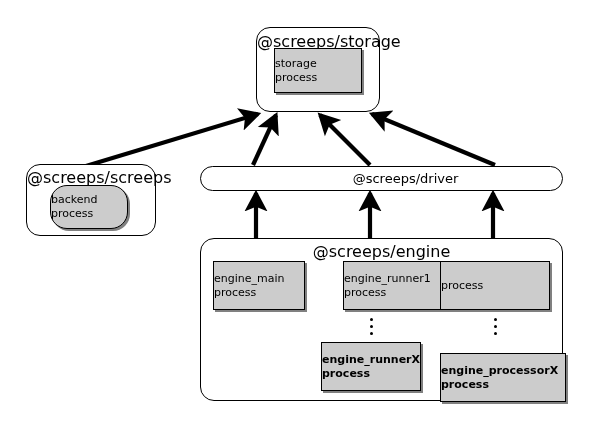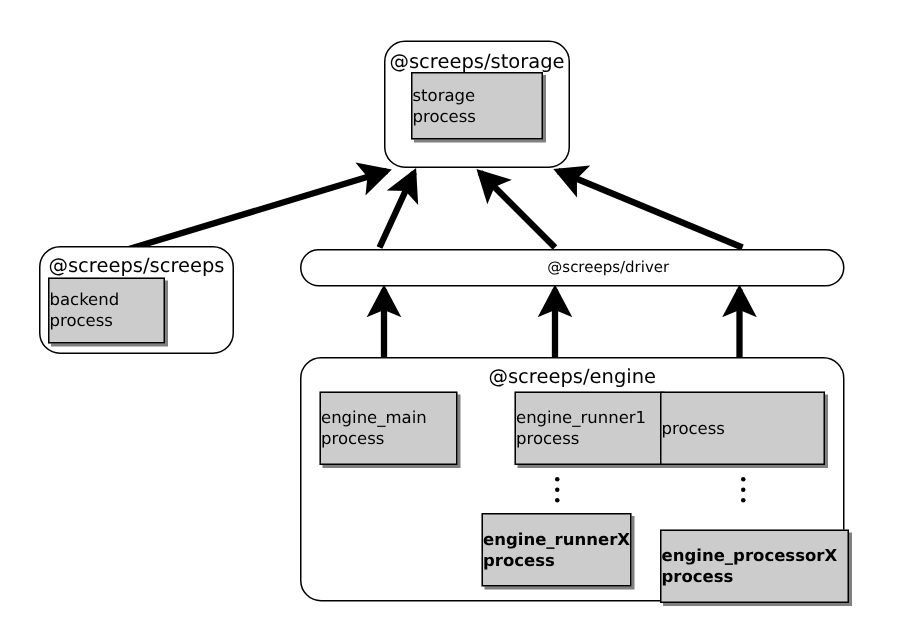--- a/index.html
+++ b/index.html
@@ -35,21 +35,21 @@
     background: #ffffff;
     border: 1.6px solid #000000;
     border-radius: 14px;
     z-index: 2;
   }
   .pkg-title {
     position: absolute;
     left: 0;
     right: 0;
     text-align: center;
-    font-size: 13px;
+    font-size: 16px;
     line-height: 13px;
     color: #000000;
     white-space: nowrap;
   }
   
   #pkg-storage {
     left: 256px;
     top: 27px;
     width: 124px;
     height: 85px;
@@ -69,21 +69,21 @@
     top: 166px;
     width: 363px;
     height: 25px;
     border-radius: 13px;
     display: flex;
     align-items: center;
     justify-content: center;
   }
   #pkg-driver .pkg-title {
     position: static;
-    font-size: 10px;
+    font-size: 13px;
     margin-left: 48px;
   }
   
   #pkg-engine {
     left: 200px;
     top: 238px;
     width: 363px;
     height: 163px;
   }
   #pkg-engine .pkg-title { top: 6px; }
@@ -99,21 +99,21 @@
     flex-direction: column;
     align-items: flex-start;
     justify-content: center;
     font-size: 11px;
     line-height: 14px;
     z-index: 3;
     text-align: center;
     white-space: nowrap;
   }
   #proc-storage  { left: 274px; top:  48px; width:  88px; height: 45px; }
-  #proc-backend  { left:  32px; top: 185px; width:  78px; height: 44px; }
+  #proc-backend  { left:  50px; top: 185px; width:  78px; height: 44px; border-radius: 17px; }
   #proc-engine-main       { left: 213px; top: 261px; width:  92px; height: 49px; }
   #proc-engine-runner1    { left: 321px; top: 261px; width: 100px; height: 49px; margin-left: 22px; }
   #proc-engine-processor1 { left: 440px; top: 261px; width: 110px; height: 49px; }
   #proc-engine-runnerX    { left: 321px; top: 342px; width: 100px; height: 49px; font-weight: bold; }
   #proc-engine-processorX { left: 440px; top: 353px; width: 126px; height: 49px; font-weight: bold; }
 
   
   .vdots {
     position: absolute;
     width: 4px;

